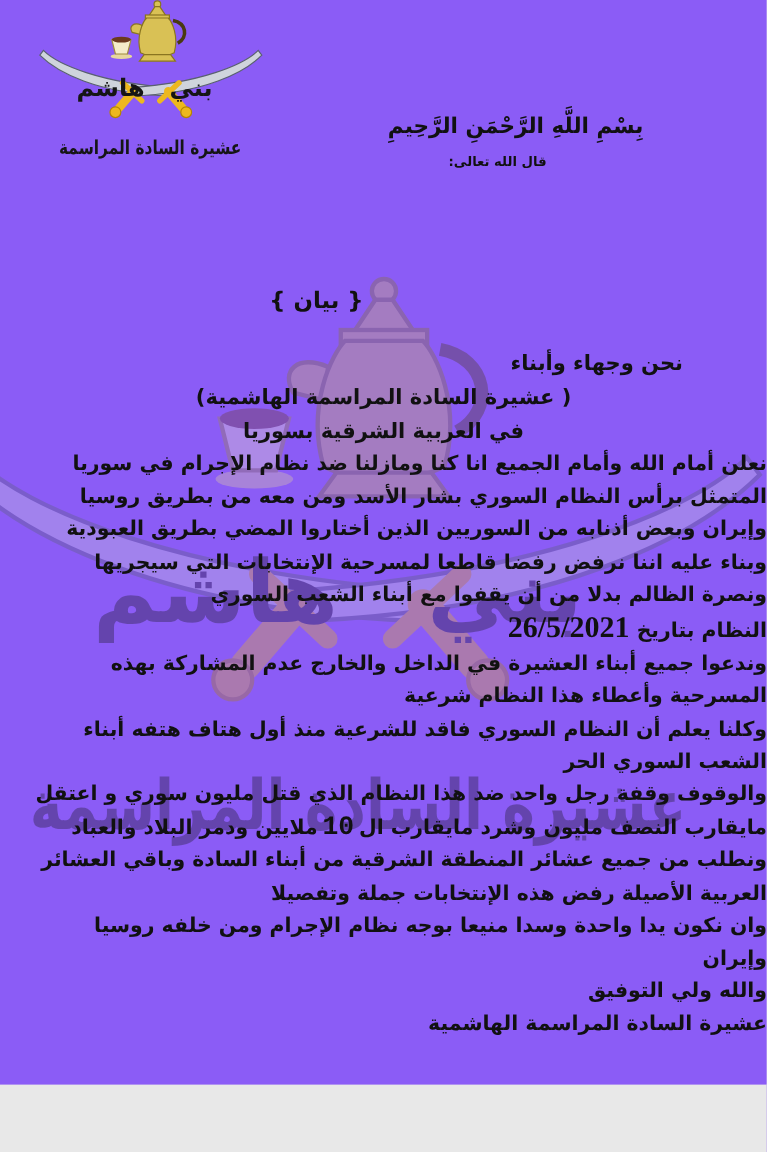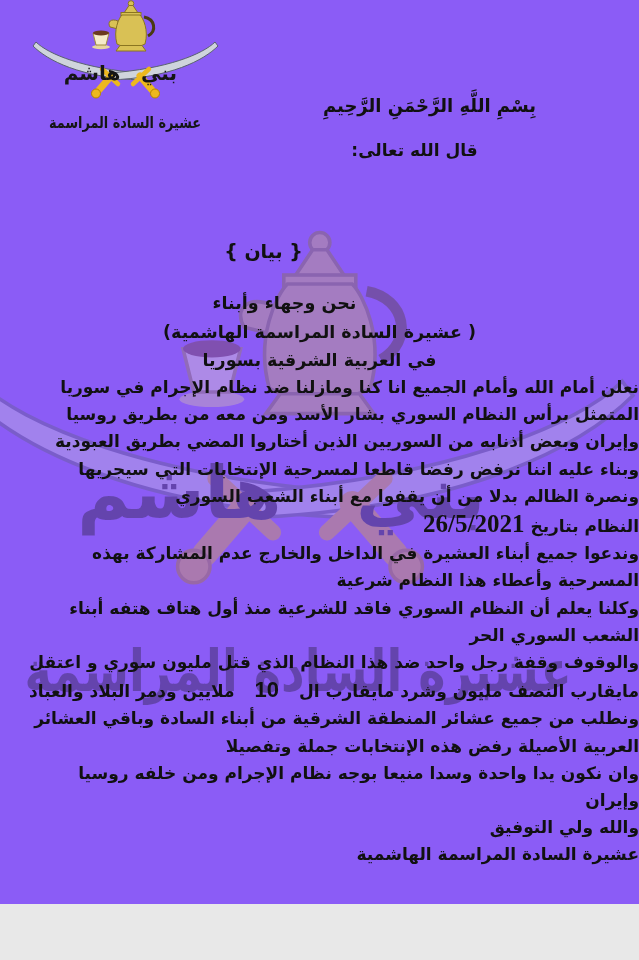--- a/index.html
+++ b/index.html
@@ -8,31 +8,31 @@
     font-family:"DejaVu Sans",sans-serif;direction:rtl;color:#111;
     overflow:hidden;margin:0 auto;
   }
   
   .logo{position:absolute;left:28px;top:0;width:195px;height:135px;z-index:3;}
   .watermark{position:absolute;left:-51px;top:230px;width:702px;height:486px;opacity:.32;z-index:1;}
   
   .line{position:absolute;left:0;right:0;text-align:center;font-weight:700;
         white-space:nowrap;z-index:2;}
   .basmala{top:95px;font-size:18px;margin-left:220px;}
-  .qala{top:140px;font-size:17px;margin-left:190px;}
+  .qala{top:128px;font-size:11px;margin-left:190px;}
   .verse1{top:161px;font-size:17px;}
   .verse2{top:193px;font-size:17px;margin-right:66px;}
   .bayan{top:240px;font-size:19px;margin-right:112px;}
   .intro{position:absolute;top:289px;left:0;right:0;z-index:2;text-align:center;
          font-weight:700;font-size:17.5px;line-height:28.5px;white-space:nowrap;}
-  .intro .shift1{margin-left:0;margin-right:70px;}
+  .intro .shift1{margin-left:0;margin-right:70px;text-align:right;}
   .statement{position:absolute;top:374px;left:0;right:0;z-index:2;
              font-weight:700;font-size:17px;line-height:27.2px;white-space:nowrap;}
   .num-serif{font-family:"Liberation Serif",serif;font-size:25px;letter-spacing:.5px;margin:0 6px;}
-  .num-serif-sm{font-family:Liberation Sans, sans-serif;font-size:22px;margin:0 20px;}
+  .num-serif-sm{font-family:Liberation Mono, monospace;font-size:22px;margin:0 4px;}
 </style>
 </head>
 <body>
 
 <div class="page">
 
   <svg width="0" height="0" style="position:absolute" aria-hidden="true">
     <symbol id="tribe-logo-sym" viewBox="0 0 195 135">
 
       <g>

